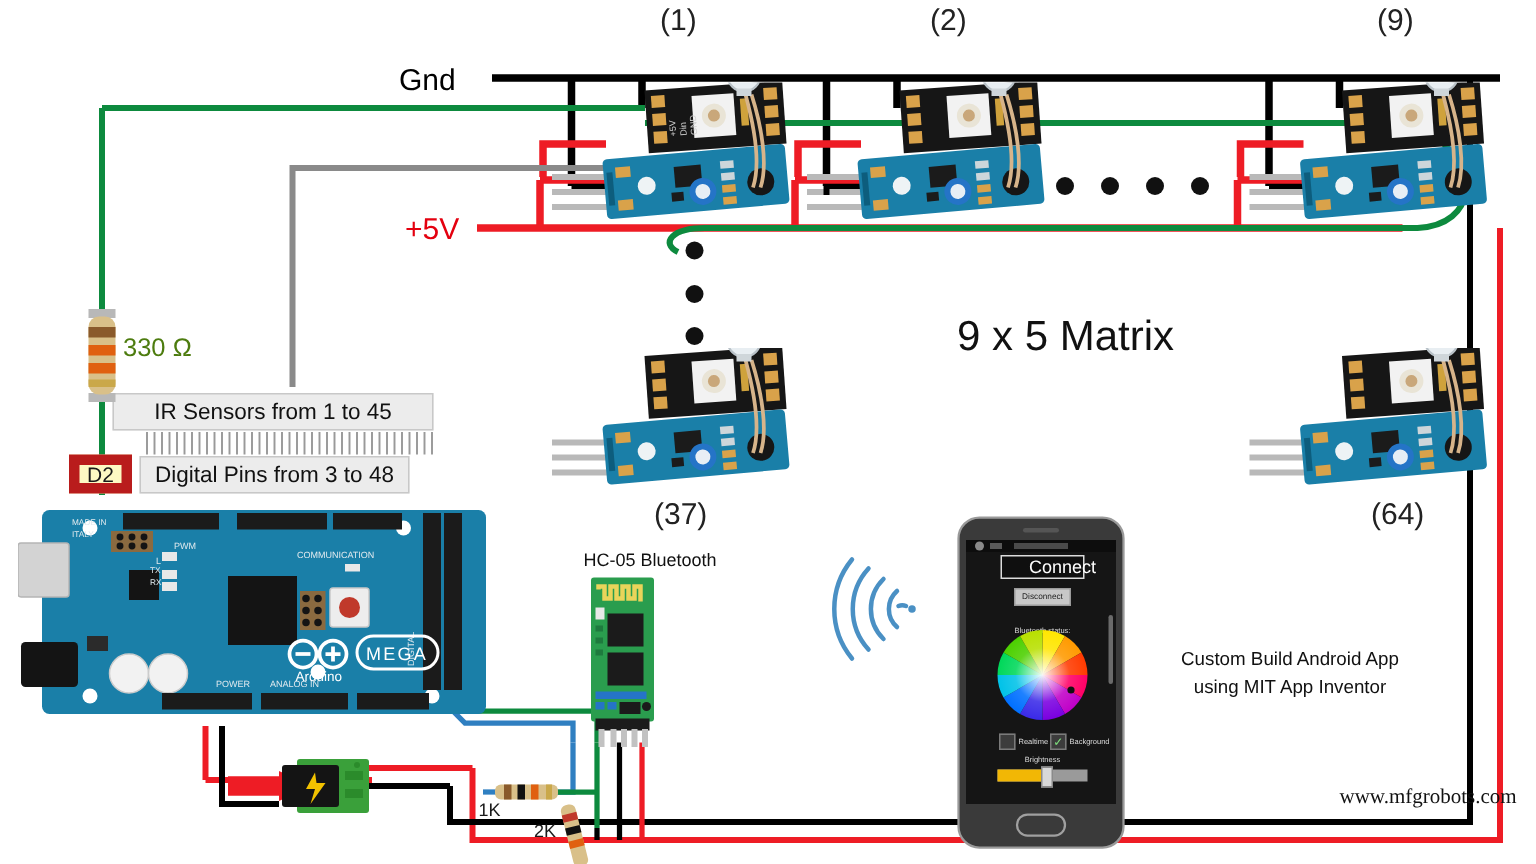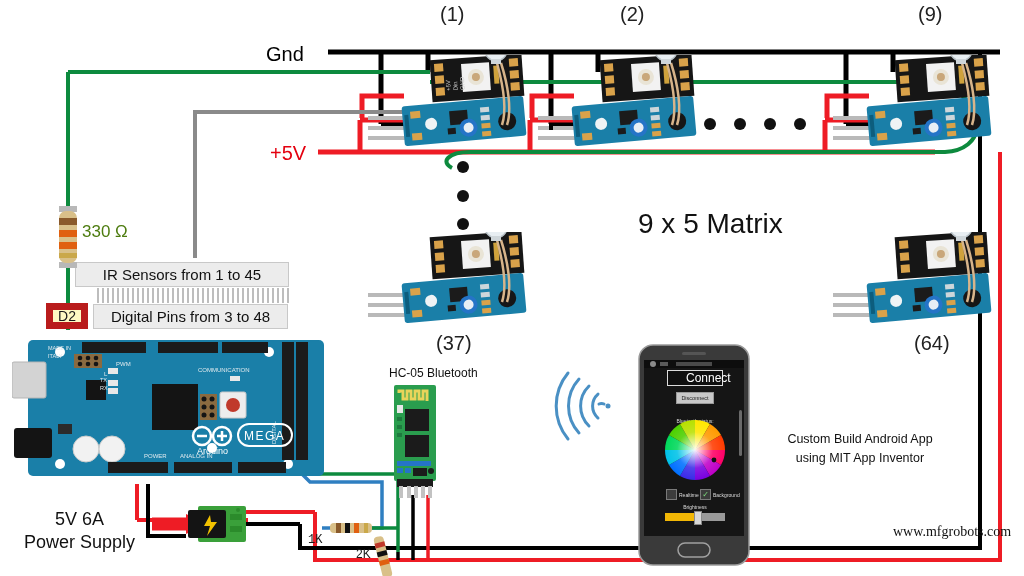--- a/index.html
+++ b/index.html
@@ -172,21 +172,21 @@
   </svg>
 
   <div class="lbl gnd" style="left:266px;top:44px;">Gnd</div>
   <div class="lbl v5" style="left:270px;top:143px;">+5V</div>
   <div class="lbl bigtxt" style="left:638px;top:210px;">9 x 5 Matrix</div>
   <div class="lbl ohm" style="left:82px;top:223px;">330 Ω</div>
 
   <div class="pinbox" style="left:46px;top:303px;width:42px;height:26px;">D2</div>
 
   <div class="boxlbl" style="left:75px;top:262px;width:214px;height:25px;text-align:right;">IR Sensors from 1 to 45</div>
-  <div class="boxlbl" style="left:93px;top:304px;width:195px;height:25px;">Digital Pins from 3 to 48</div>
+  <div class="boxlbl" style="left:93px;top:304px;width:180px;height:25px;">Digital Pins from 3 to 48</div>
 
   <svg class="layer" viewBox="0 0 1024 576">
     <g stroke="#9a9a9a" stroke-width="1.3">
       <path d="M98,288 V303"></path>
         <path d="M103,288 V303"></path>
         <path d="M108,288 V303"></path>
       <path d="M113,288 V303"></path>
         <path d="M118,288 V303"></path>
         <path d="M123,288 V303"></path>
       <path d="M128,288 V303"></path>
@@ -592,36 +592,32 @@
       <rect x="354" y="523" width="5" height="10" fill="#e06010"></rect>
       <rect x="364" y="523" width="4" height="10" fill="#caa84a"></rect>
     </g>
     <g>
       <rect x="378" y="536" width="10" height="42" rx="4" fill="#d9c089" transform="rotate(-14 383 557)"></rect>
       <rect x="378" y="542" width="10" height="5" fill="#c0392b" transform="rotate(-14 383 557)"></rect>
       <rect x="378" y="551" width="10" height="5" fill="#111111" transform="rotate(-14 383 557)"></rect>
       <rect x="378" y="560" width="10" height="5" fill="#e06010" transform="rotate(-14 383 557)"></rect>
     </g>
   </svg>
-  <div class="lbl" style="left:308px;top:534px;font-size:12px;font-family:Liberation Mono, monospace;">1K</div>
+  <div class="lbl" style="left:319px;top:534px;font-size:12px;">1K</div>
   <div class="lbl" style="left:356px;top:548px;font-size:12px;">2K</div>
 
   <div class="mod" style="left:186px;top:504px;">
     <svg width="62" height="44" viewBox="0 0 62 44">
       <rect x="12" y="2" width="48" height="36" rx="2" fill="#3aa03a"></rect>
       <rect x="2" y="6" width="38" height="28" rx="2" fill="#141414"></rect>
       <path d="M24,11 L18,22 h6 l-3,10 l10,-14 h-6 z" fill="#f2c200"></path>
       <rect x="44" y="10" width="12" height="6" fill="#2b8b2b"></rect>
       <rect x="44" y="22" width="12" height="6" fill="#2b8b2b"></rect>
       <circle cx="52" cy="6" r="2" fill="#2b8b2b"></circle>
     </svg>
-  </div>
-  <div class="lbl ps" style="left:24px;top:508px;">
-    <span>5V 6A</span><br>
-    <span>Power Supply</span>
   </div>
 
   <div class="mod" style="left:638px;top:344px;">
     <svg width="112" height="222" viewBox="0 0 112 222">
       <rect x="1" y="1" width="110" height="220" rx="14" fill="#3a3a3a" stroke="#9a9a9a" stroke-width="1.5"></rect>
       <rect x="6" y="16" width="100" height="176" fill="#151515"></rect>
 
       <rect x="6" y="16" width="100" height="8" fill="#0d0d0d"></rect>
       <circle cx="15" cy="20" r="3" fill="#8a8a8a"></circle>
       <rect x="22" y="18" width="8" height="4" fill="#5a5a5a"></rect>

